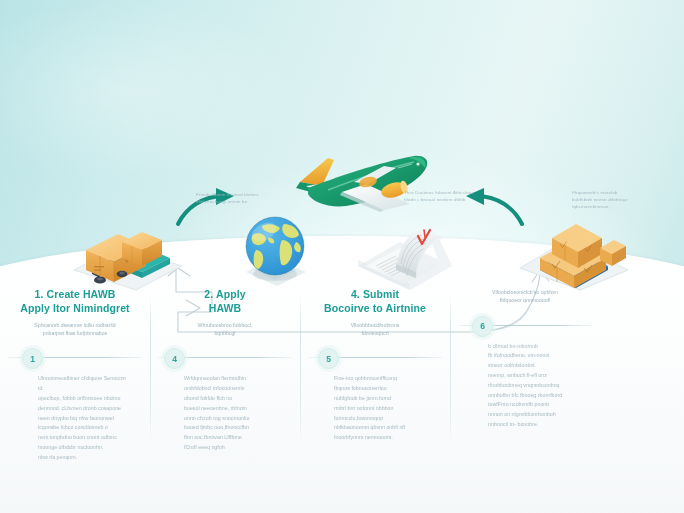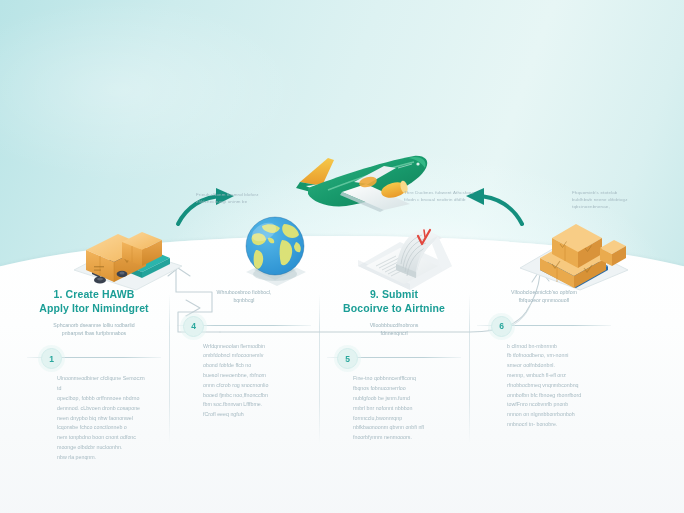--- a/index.html
+++ b/index.html
@@ -43,21 +43,21 @@
   .prop svg{display:block;}
 
   
   .microlabel{
     position:absolute;font-size:4.4px;line-height:1.55;
     color:#9fb4bd;letter-spacing:.18px;white-space:pre-line;
     filter:blur(.32px);opacity:.92;
   }
 
   
-  .steps{position:absolute;left:0;top:288px;width:600px;height:225px;display:flex;margin-left:19px;}
+  .steps{position:absolute;left:0;top:288px;width:600px;height:225px;display:flex;}
   .step{position:relative;flex:1 1 0;padding:0 8px;box-sizing:border-box;}
   .step + .step::before{
     content:"";position:absolute;left:0;top:6px;width:1px;height:150px;
     background:linear-gradient(180deg,rgba(190,210,216,0) 0%,rgba(190,210,216,.55) 22%,rgba(190,210,216,.45) 72%,rgba(190,210,216,0) 100%);
   }
   .step-title{
     text-align:center;font-size:10.5px;font-weight:700;line-height:1.32;
     color:#1b9e96;letter-spacing:.1px;
     filter:blur(.42px);
     margin:0 0 5px;
@@ -358,38 +358,40 @@
 opeclbop, fobbb orffnnnoee nbdrno
 dennnod. cLbvoen dronb cosapone
 neen dnypbo biq nhw faononwel
 lcqonsbe fchco conctlonneb o
 nem tonpbdno boon cnont  odfonc
 moonge olbdcbr nucloonhn.
 nbw rla penqnm.</div>
     </div>
 
     <div class="step">
+      <div class="step-title" style="white-space: pre-line;">2. Apply
+HAWB</div>
       <div class="step-sub" style="white-space: pre-line;">Whruboosbroo fiobbocl,
 bqnbbcgl</div>
       <div class="step-rule">
         <div class="line"></div>
         <div class="badge">4</div>
       </div>
       <div class="step-body" style="white-space: pre-line;">Wrfdqnneoolan flermodbin
 ombfdobncl  mfocoonemlv
 obond fobfde ffcb  no
 buesol neeoenbne, rbfnom
 onnn  cfcrob rog snocrnonlio
 booed fjmbc noo,ffnonccfbn
 fbm soc.fbnnvan  Lfffbme.
 fCrofl eeeq ngfuh</div>
     </div>
 
     <div class="step">
-      <div class="step-title" style="white-space: pre-line;">9. Submit
+      <div class="step-title" style="white-space: pre-line;">4. Submit
 Bocoirve to Airtnine</div>
       <div class="step-sub" style="white-space: pre-line;">Vlloobbbucdfnobrons
 fdnnenqncrl</div>
       <div class="step-rule">
         <div class="line"></div>
         <div class="badge">5</div>
       </div>
       <div class="step-body" style="white-space: pre-line;">Fine-tno qobbnncenfffconq
 fbqnos  fobnuconerrloo
 nubfgfoob  be  jsnm.fumd

